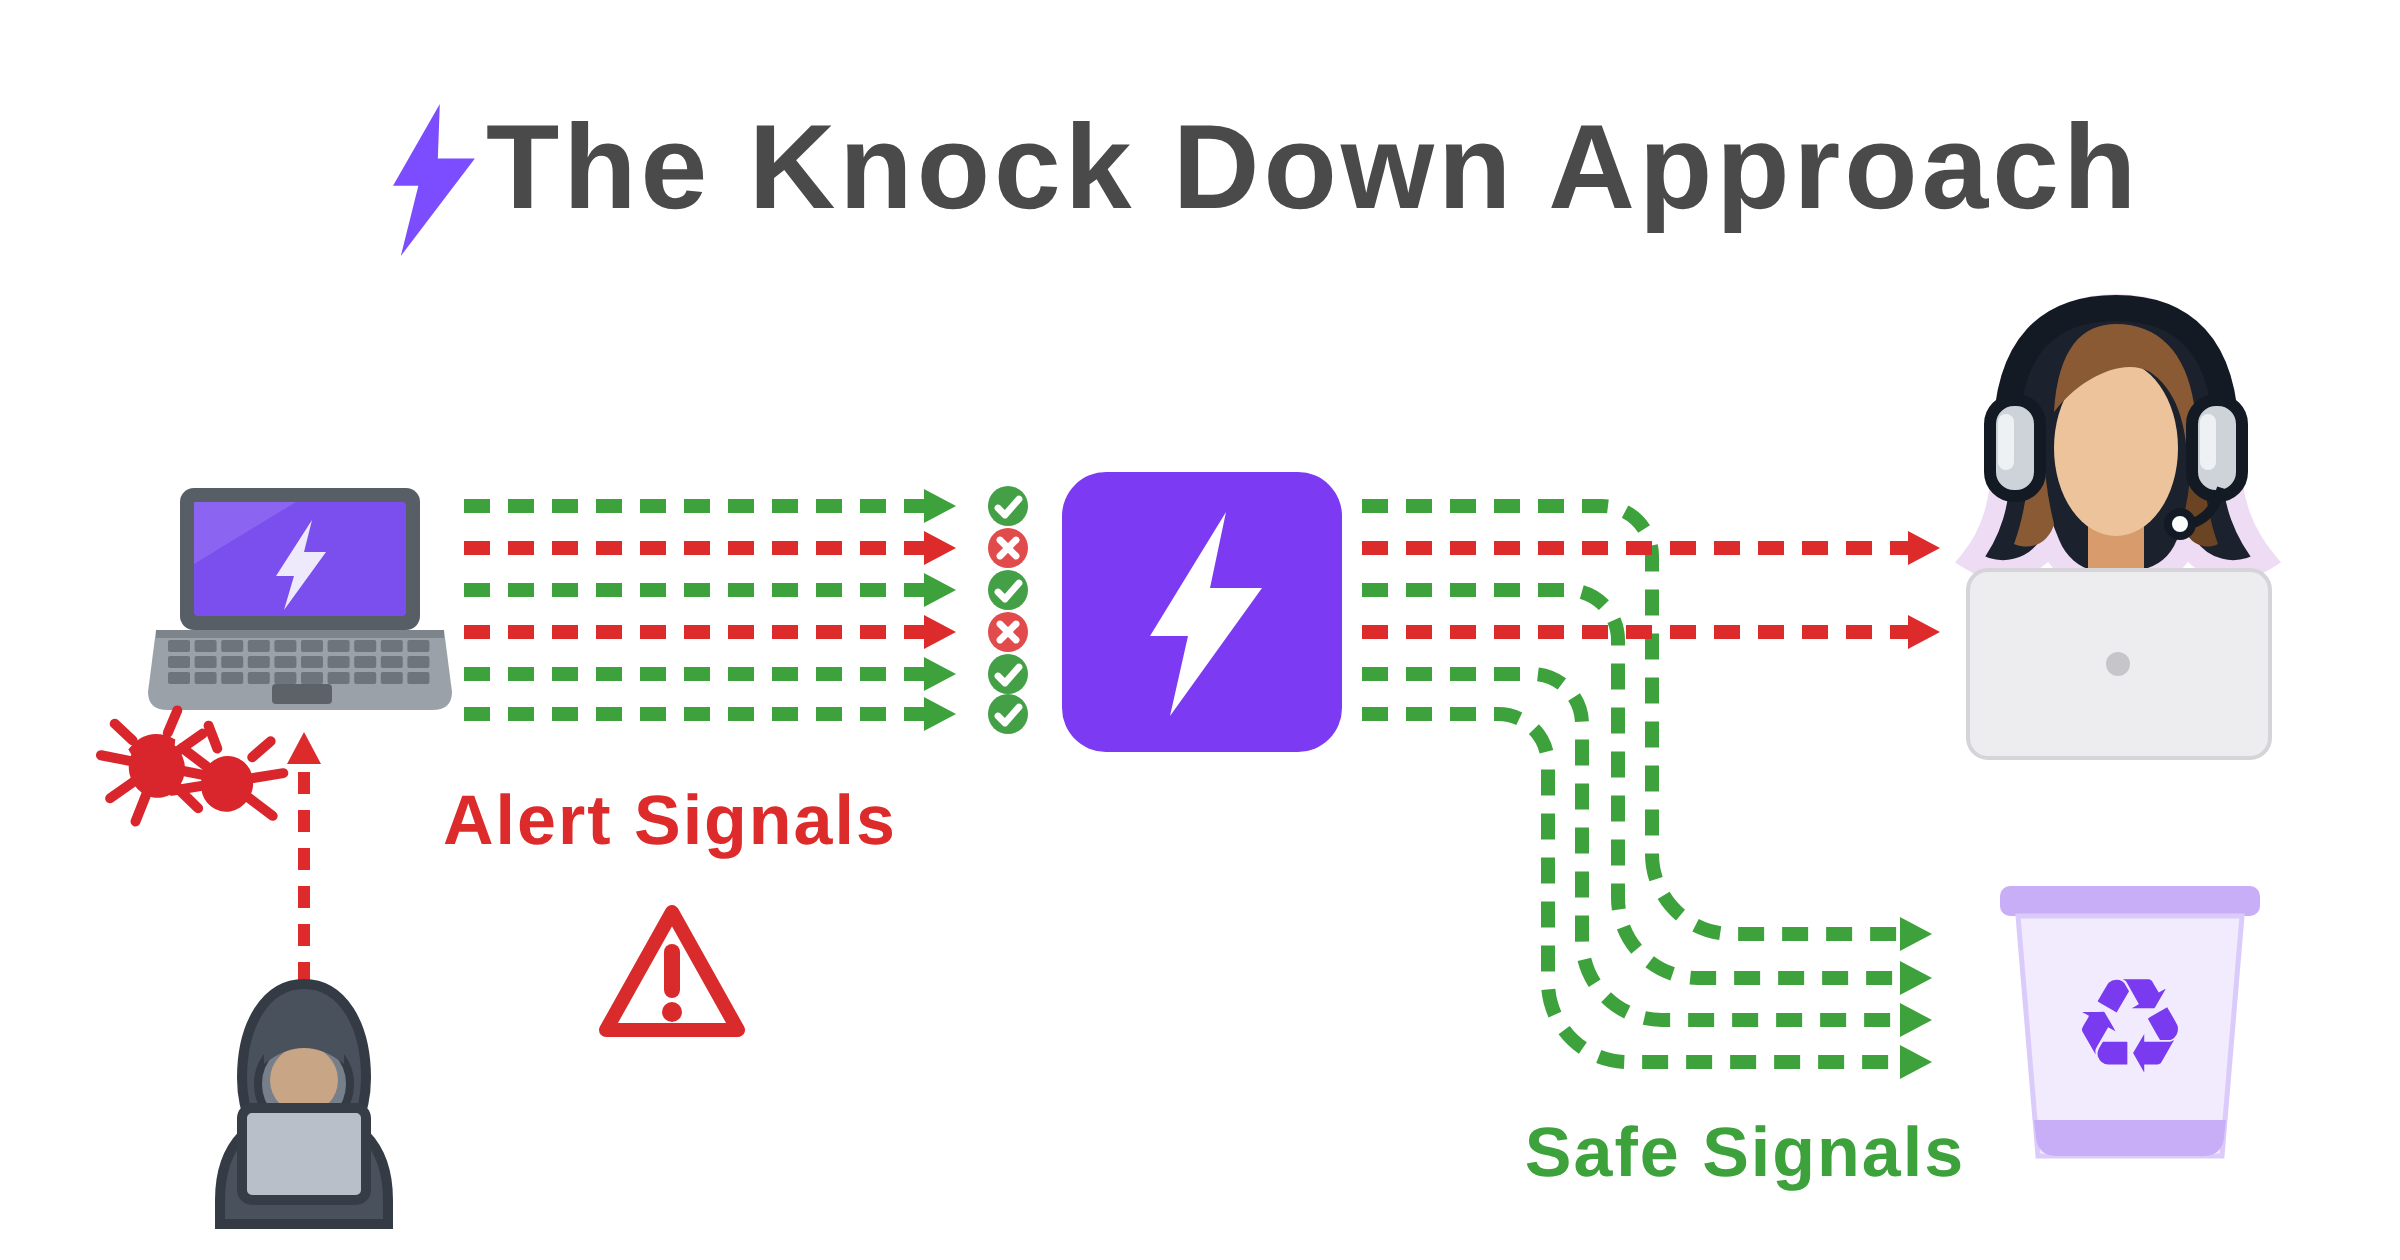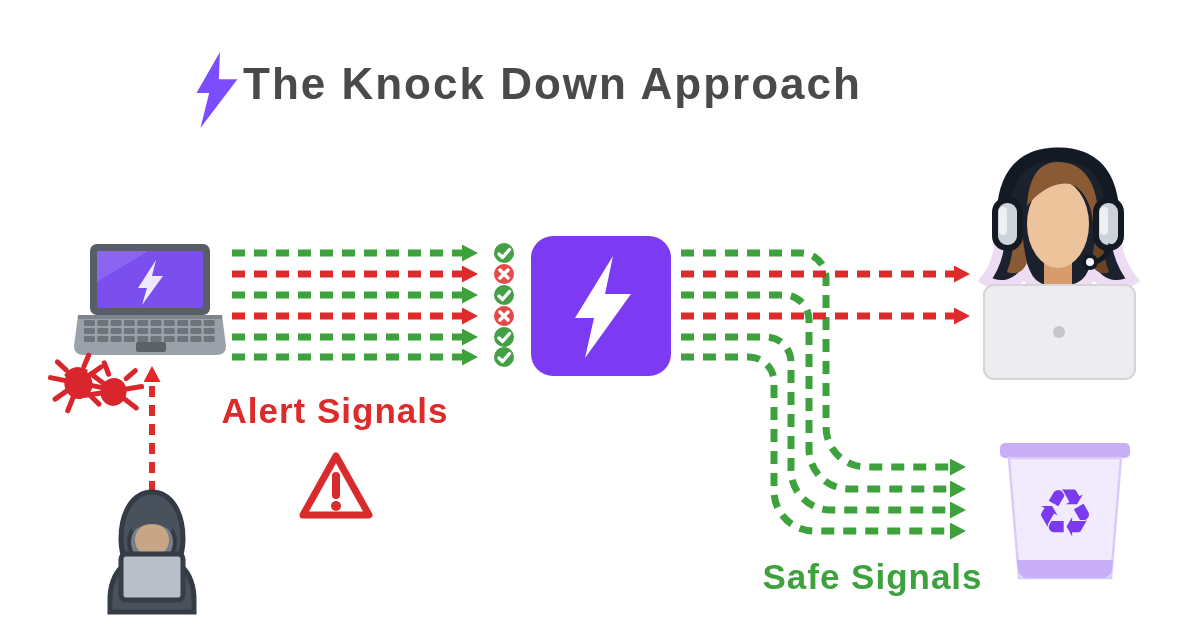--- a/index.html
+++ b/index.html
@@ -2,21 +2,21 @@
 <html style="--alert-red: #dd2b2b; --safe-green: #3da23c; --brand-purple: #7c3bf2; --title-gray: #4a4a4a;"><head>
 <meta charset="utf-8">
 <style>
   html,body{margin:0;padding:0;background:#fff;}
   #canvas{
     position:relative;width:1200px;height:630px;background:#ffffff;
     overflow:hidden;font-family:"Liberation Sans",sans-serif;
   }
   .abs{position:absolute;}
   #title-text{
-    left:243px;top:54px;font-size:44px;font-weight:700;letter-spacing:2px;
+    left:243px;top:54px;font-size:60px;font-weight:700;letter-spacing:2px;
     color:var(--title-gray,#4a4a4a);white-space:nowrap;line-height:60px;
   }
   #overlay{left:0;top:0;z-index:1;}
   .art{z-index:2;}
   #filter-box{
     left:531px;top:236px;width:140px;height:140px;border-radius:22px;
     background:var(--brand-purple,#7c3bf2);z-index:2;
   }
   .sig-label{
     font-size:35px;font-weight:700;letter-spacing:1px;text-align:center;

